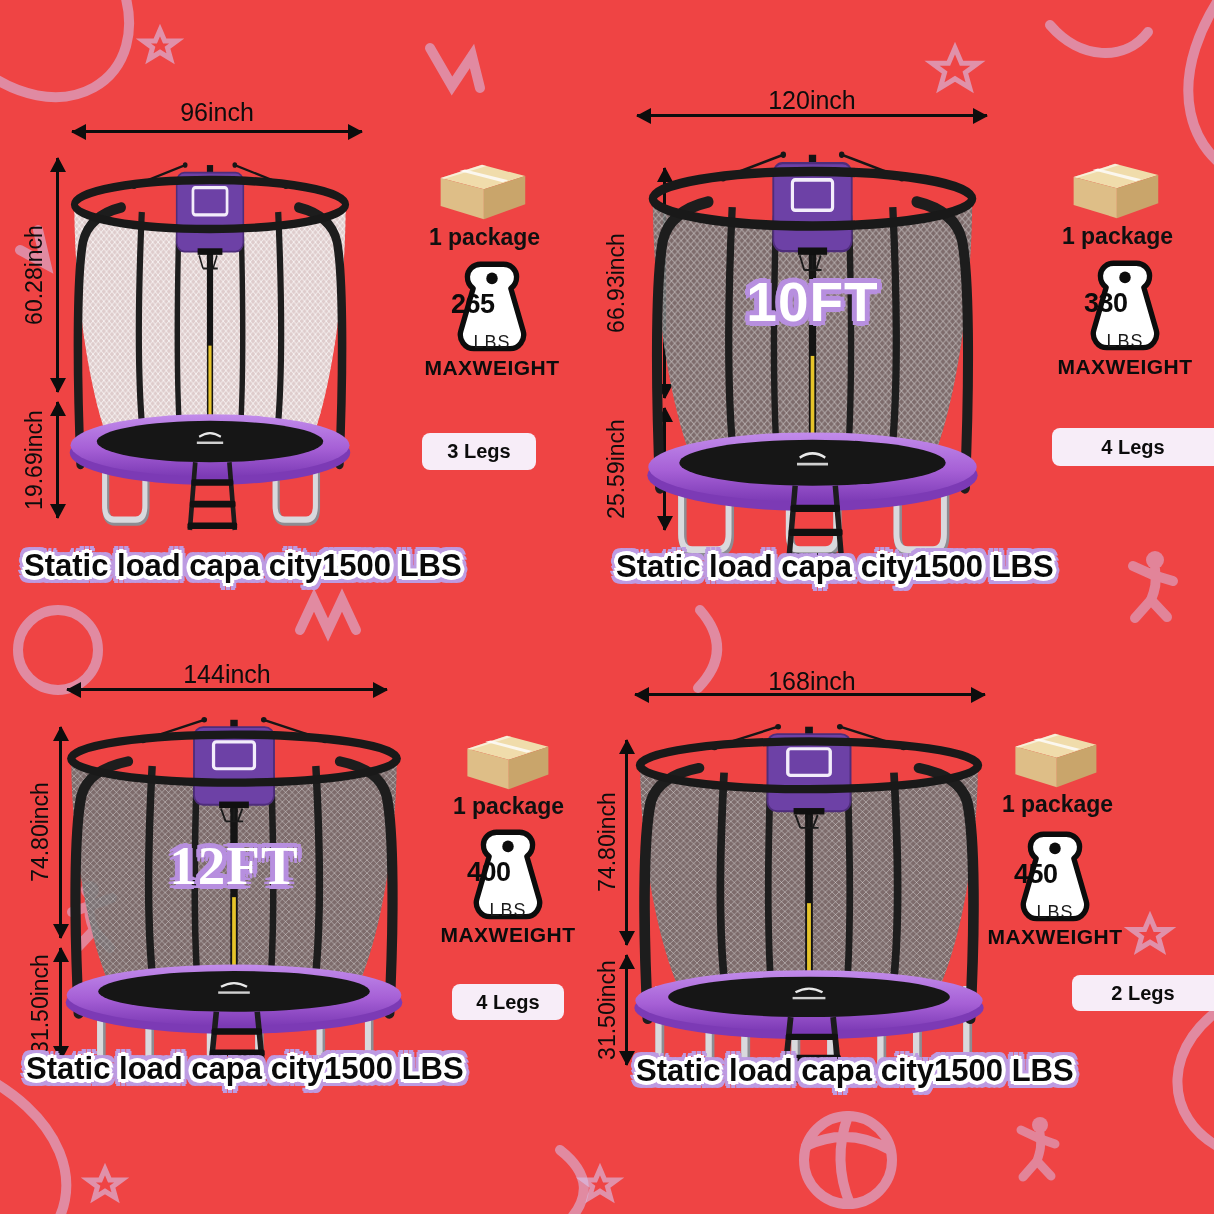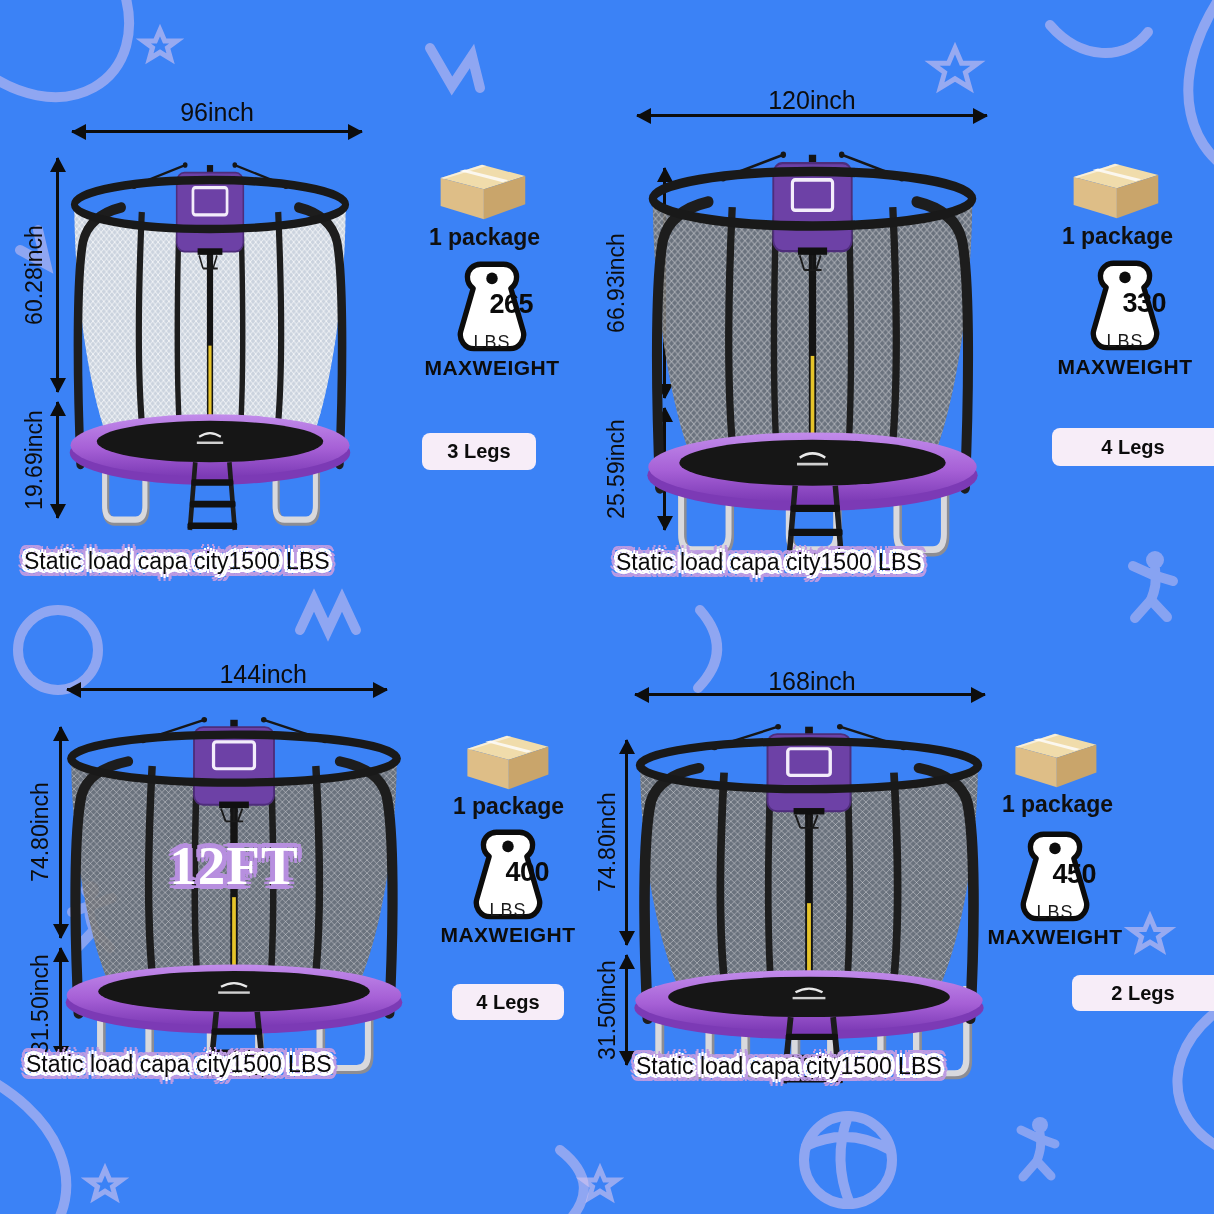--- a/index.html
+++ b/index.html
@@ -1,16 +1,16 @@
 <!DOCTYPE html>
 <html><head>
 <meta charset="utf-8">
 <style>
   html,body{margin:0;padding:0;background:#eae3f2;}
-  .stage{position:relative;width:1214px;height:1214px;background:#3b82f6;overflow:hidden;
+  .stage{position:relative;width:1214px;height:1214px;background:#ef4444;overflow:hidden;
          font-family:"Liberation Sans","DejaVu Sans",sans-serif;color:#111;}
   .doodles{position:absolute;left:0;top:0;z-index:0;}
   .quad{position:absolute;z-index:1;}
   .quad>*{position:absolute;}
 
   .hlabel{font-size:25px;text-align:center;color:#0d0d0d;}
   .harrow{height:3px;background:#0d0d0d;}
   .harrow::before,.harrow::after{content:"";position:absolute;top:-6.5px;border-style:solid;border-color:transparent;}
   .harrow::before{left:-1px;border-width:8px 15px 8px 0;border-right-color:#0d0d0d;}
   .harrow::after{right:-1px;border-width:8px 0 8px 15px;border-left-color:#0d0d0d;}
@@ -24,28 +24,28 @@
   .tramp{}
   .ft{height:64px;display:flex;align-items:center;justify-content:center;
       font-size:55px;font-weight:800;color:#ffffff;letter-spacing:1px;
       text-shadow:-4px -4px 0 #b78fdf,-4px 4px 0 #b78fdf,4px -4px 0 #b78fdf,4px 4px 0 #b78fdf,
                   -5px 0 0 #b78fdf,5px 0 0 #b78fdf,0 -5px 0 #b78fdf,0 5px 0 #b78fdf;}
 
   .pkgbox svg{width:100%;height:100%;display:block;}
   .pkglabel{font-size:23px;font-weight:700;text-align:center;color:#101010;}
 
   .weight svg{position:absolute;left:0;top:0;width:100%;height:100%;}
-  .wnum{position:absolute;left:0;right:0;top:29px;text-align:right;font-size:27px;font-weight:800;color:#0b0b0b;letter-spacing:-0.5px;}
+  .wnum{position:absolute;left:0;right:0;top:29px;text-align:left;font-size:27px;font-weight:800;color:#0b0b0b;letter-spacing:-0.5px;}
   .wlbs{position:absolute;left:0;right:0;top:72px;text-align:center;font-size:18px;color:#1a1a1a;letter-spacing:1px;}
   .mwlabel{font-size:21px;font-weight:700;text-align:center;letter-spacing:0.5px;color:#0c0c0c;}
 
   .badge{background:#f7edf8;border-radius:8px;display:flex;align-items:center;justify-content:center;
          font-size:20px;font-weight:700;color:#0c0c0c;}
 
-  .caption{font-size:23px;font-weight:400;white-space:nowrap;color:#0a0a0a;
+  .caption{font-size:31px;font-weight:700;white-space:nowrap;color:#0a0a0a;
     text-shadow:
       -3px -3px 0 #fff,-3px 3px 0 #fff,3px -3px 0 #fff,3px 3px 0 #fff,
       -4px 0 0 #fff,4px 0 0 #fff,0 -4px 0 #fff,0 4px 0 #fff,
       -6px -5px 0 #bd9be2,-6px 5px 0 #bd9be2,6px -5px 0 #bd9be2,6px 5px 0 #bd9be2,
       -7px 0 0 #bd9be2,7px 0 0 #bd9be2,0 -7px 0 #bd9be2,0 7px 0 #bd9be2,
       -5px -7px 0 #bd9be2,5px 7px 0 #bd9be2,5px -7px 0 #bd9be2,-5px 7px 0 #bd9be2;}
 </style>
 </head>
 <body>
 
@@ -228,20 +228,21 @@
           <ellipse cx="200" cy="310" rx="146" ry="22" fill="#161616"></ellipse>
           <g>
             <path d="M186,305 q14,-8 28,0" stroke="#ffffff" stroke-width="2.5" fill="none" opacity="0.9"></path>
             <rect x="183" y="310" width="34" height="2.6" fill="#ffffff" opacity="0.8"></rect>
           </g>
           <path d="M181,332 L174,404 M225,332 L232,404" stroke="#1c1c1c" stroke-width="6"></path>
           <rect x="176" y="350" width="54" height="7" rx="2" fill="#111111"></rect>
           <rect x="174" y="373" width="59" height="7" rx="2" fill="#111111"></rect>
           <rect x="171" y="396" width="64" height="7" rx="2" fill="#111111"></rect>
         </svg></div>
+    <div class="ft" style="left:30px;top:195px;width:365px;">10FT</div>
     <div class="pkgbox" style="left:468px;top:87px;width:94px;height:58px;">
       <svg viewBox="0 0 100 62" preserveAspectRatio="none">
           <polygon points="50,2 96,14 52,28 6,16" fill="#f0dcab"></polygon>
           <polygon points="6,16 52,28 52,60 6,46" fill="#debe87"></polygon>
           <polygon points="52,28 96,14 96,44 52,60" fill="#c9a56b"></polygon>
           <polygon points="26,8.5 32,7 78,18.5 72,20.5" fill="#fbf7ee"></polygon>
           <polygon points="50,2 55,3.3 9,17 6,16" fill="#ffffff" opacity="0.55"></polygon>
         </svg>
     </div>
     <div class="pkglabel" style="left:445px;top:148px;width:145px;">1 package</div>
@@ -252,21 +253,21 @@
         </svg>
       <div class="wnum">330</div>
       <div class="wlbs">LBS</div>
     </div>
     <div class="mwlabel" style="left:435px;top:280px;width:180px;">MAXWEIGHT</div>
     <div class="badge" style="left:452px;top:353px;width:162px;height:38px;border-radius:8px 0 0 8px;">4 Legs</div>
     <div class="caption" style="left:16px;top:474px;">Static load capa city1500 LBS</div>
   </section>
 
   <section class="quad" style="left:0;top:655px;width:600px;height:480px;">
-    <div class="hlabel" style="left:147px;top:5px;width:160px;text-align:right;">144inch</div>
+    <div class="hlabel" style="left:147px;top:5px;width:160px;">144inch</div>
     <div class="harrow" style="left:67px;top:33px;width:320px;"></div>
     <div class="varrow" style="left:59px;top:72px;height:211px;"></div>
     <div class="vlabel" style="left:-35px;top:164px;width:150px;">74.80inch</div>
     <div class="varrow" style="left:59px;top:293px;height:112px;"></div>
     <div class="vlabel" style="left:-25px;top:336px;width:130px;">31.50inch</div>
     <div class="tramp" style="left:48px;top:50px;width:372px;height:388px;"><svg viewBox="0 0 400 420" width="100%" height="100%" preserveAspectRatio="none">
           <defs>
             <pattern id="hx2" width="7" height="7" patternUnits="userSpaceOnUse">
               <path d="M0,7 L7,0 M0,0 L7,7" stroke="rgba(235,235,235,0.5)" stroke-width="0.9"></path>
             </pattern>

